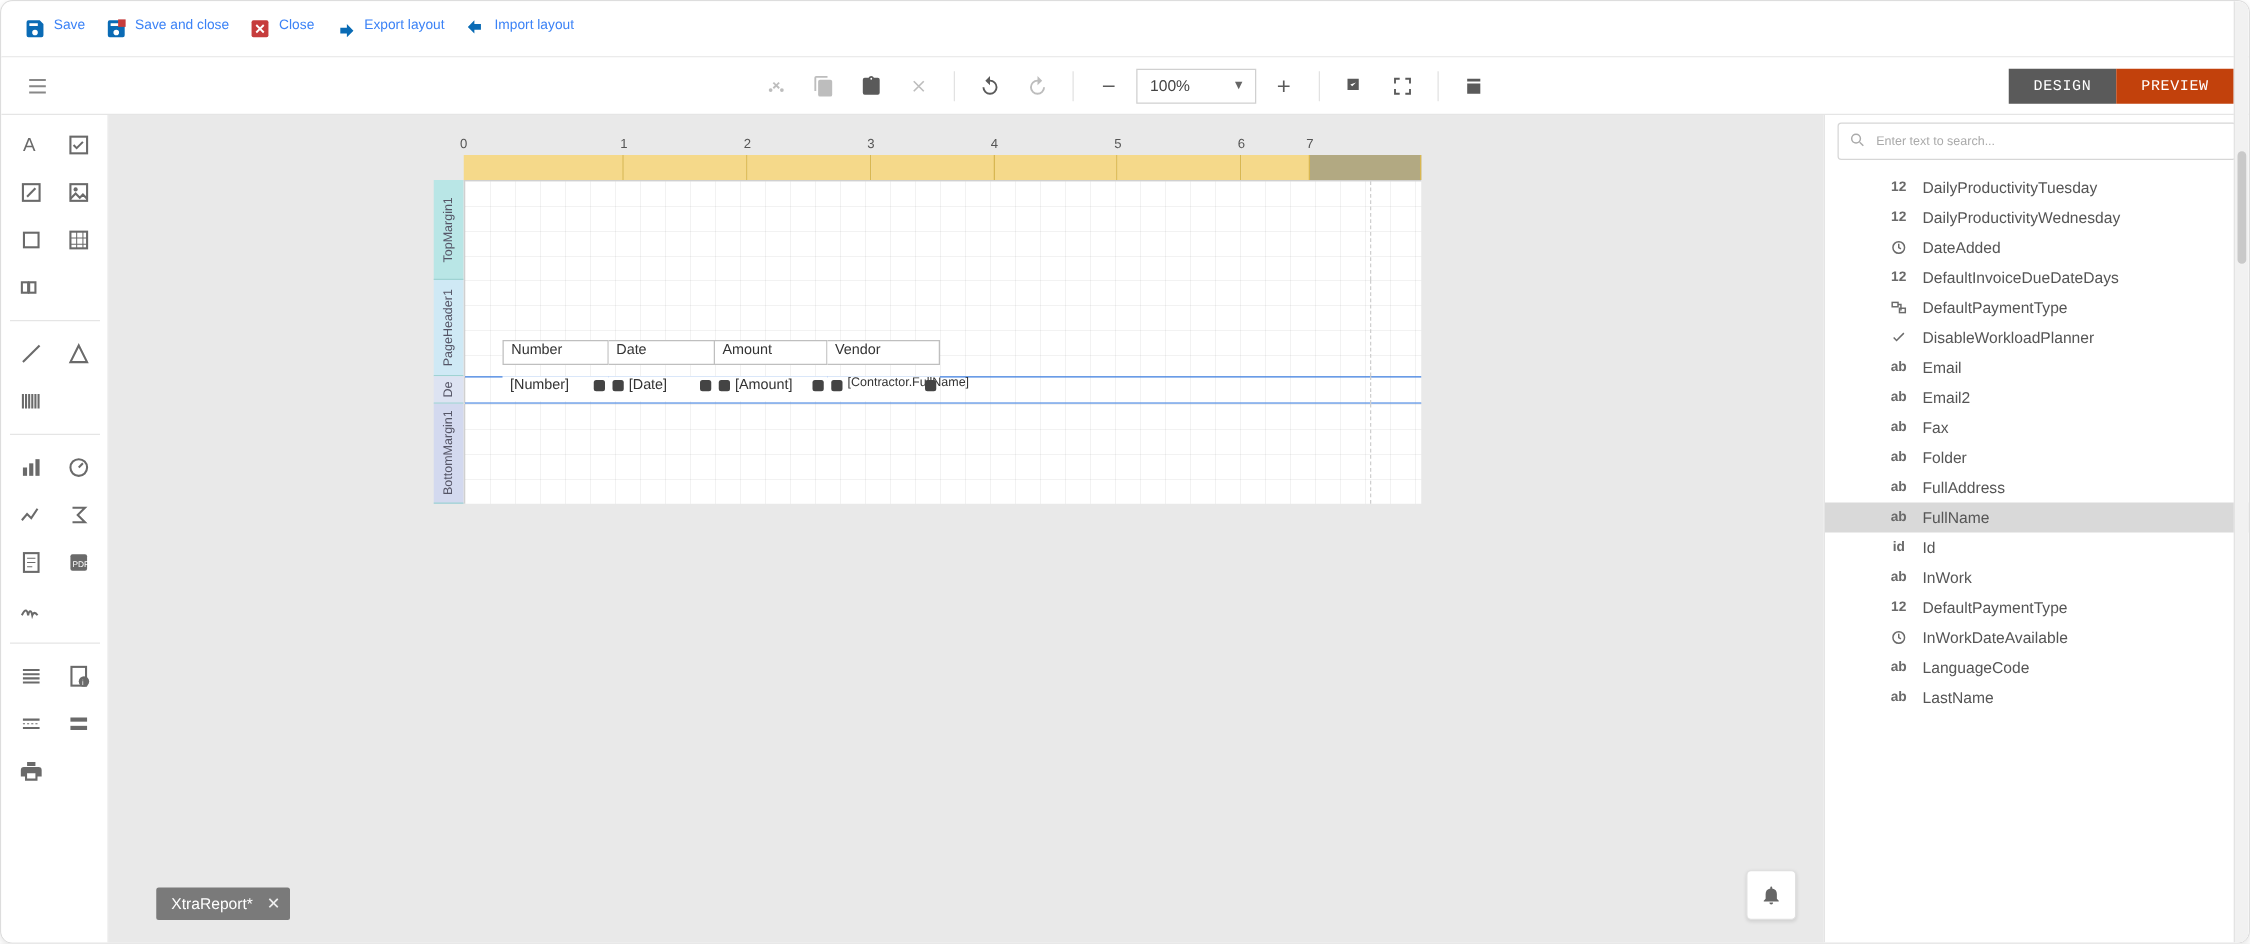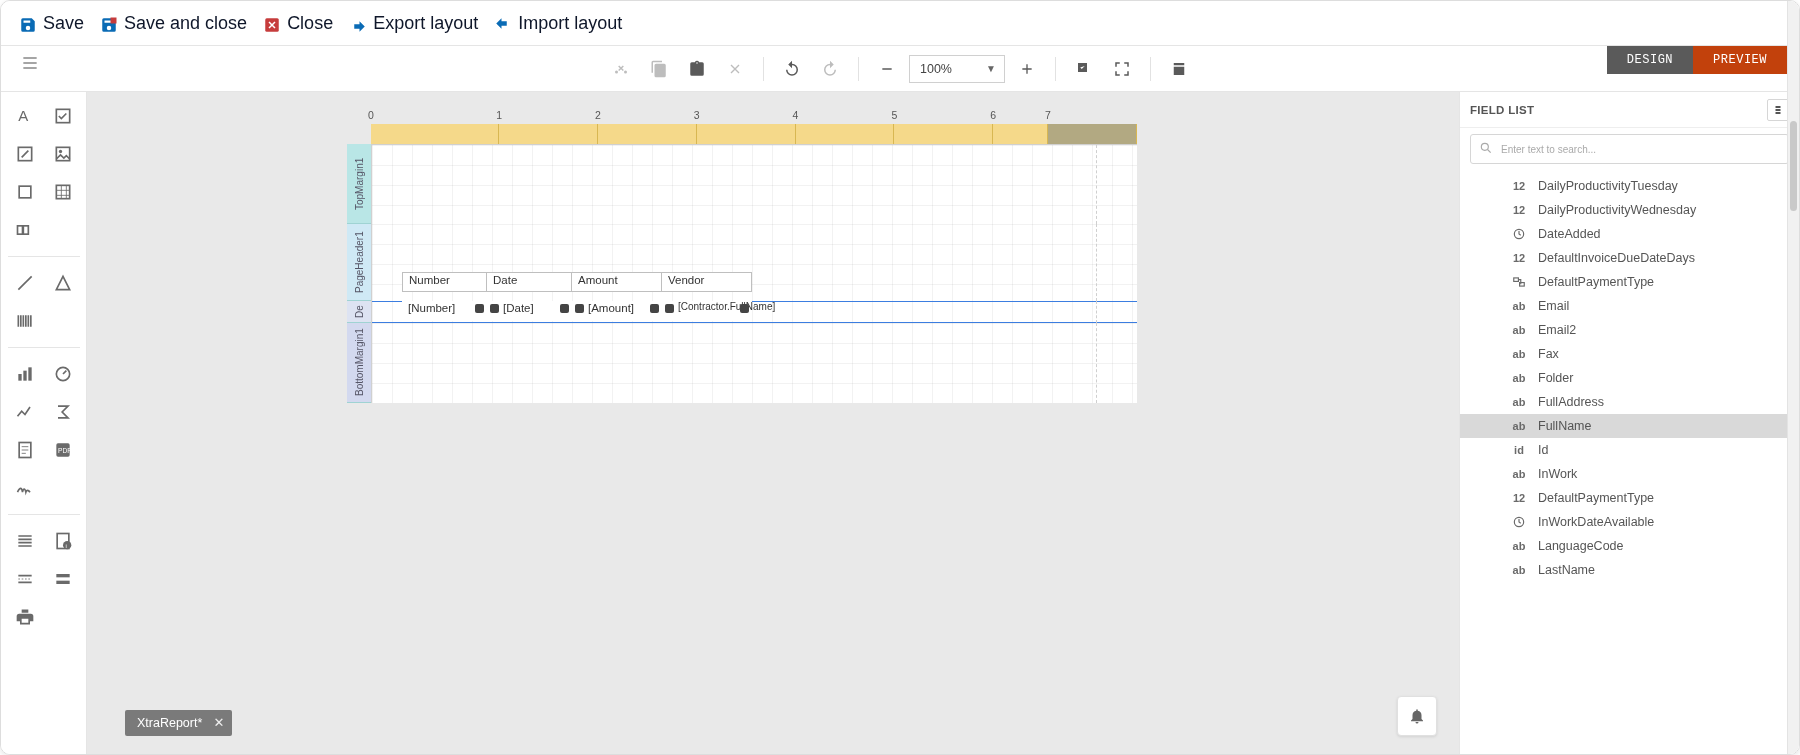--- a/index.html
+++ b/index.html
@@ -27,40 +27,41 @@
     height: 45px;
     border-bottom: 1px solid #e5e5e5;
     padding: 0 18px;
     display: flex;
     align-items: center;
     gap: 16px;
     background: #fff;
   }
   .cmd {
     display: flex;
-    align-items: flex-end;
+    align-items: flex-start;
     gap: 6px;
     cursor: pointer;
-    color: #0f172a;
-    font-size: 18px;
+    color: #3b82f6;
+    font-size: 11px;
   }
   .cmd-icon {
     width: 18px; height: 18px;
     display: inline-flex; align-items:center; justify-content:center;
     font-size: 16px;
     color: #0a6bb5;
   }
   .cmd-icon.red { color: #c63c3c; }
 
   
   .toolbar2 {
     height: 46px;
     border-bottom: 1px solid #e5e5e5;
     background: #fff;
     display: flex;
+    align-items: center;
     padding: 0 12px;
     position: relative;
   }
   .hamburger {
     width: 34px; height: 34px;
     display:flex; align-items:center; justify-content:center;
     cursor:pointer;
     color:#888;
   }
   .center-tools {
@@ -732,28 +733,20 @@
       </div>
 
       <div class="notif-btn">
         <svg width="18" height="18" viewBox="0 0 24 24">
             <path fill="currentColor" d="M12 22a2 2 0 0 0 2-2h-4a2 2 0 0 0 2 2zm6-6V11a6 6 0 0 0-5-5.91V4a1 1 0 1 0-2 0v1.09A6 6 0 0 0 6 11v5l-2 2v1h16v-1z"></path>
           </svg>
       </div>
     </div>
 
     <div class="right-panel">
-      <div class="rp-header">
-        <div class="rp-title">FIELD LIST</div>
-        <div class="rp-action">
-          <svg width="12" height="12" viewBox="0 0 24 24">
-              <path d="M7 4h10v4H7zM7 10h10v4H7zM7 16h10v4H7z" fill="currentColor"></path>
-            </svg>
-        </div>
-      </div>
       <div class="rp-search">
         <span>
           <svg width="14" height="14" viewBox="0 0 24 24">
               <circle cx="10" cy="10" r="6" fill="none" stroke="currentColor" stroke-width="2"></circle>
               <path d="M20 20l-5-5" stroke="currentColor" stroke-width="2"></path>
             </svg>
         </span>
         <input type="text" placeholder="Enter text to search..." style="">
       </div>
       <div class="field-list" id="field-list">
@@ -782,20 +775,28 @@
             <span class="field-type enum">
               <svg viewBox="0 0 24 24">
                 <rect x="3" y="5" width="8" height="6" fill="none" stroke="#6a6a6a" stroke-width="2"></rect>
                 <rect x="13" y="13" width="8" height="6" fill="none" stroke="#6a6a6a" stroke-width="2"></rect>
                 <path d="M11 8h4v8" stroke="#6a6a6a" fill="none" stroke-width="2"></path>
               </svg>
             </span>
             <span>DefaultPaymentType</span>
           </div>
           <div class="field-item">
+            <span class="field-type check">
+              <svg viewBox="0 0 24 24">
+                <path d="M5 12l4 4 10-10" stroke="#6a6a6a" stroke-width="2" fill="none"></path>
+              </svg>
+            </span>
+            <span>DisableWorkloadPlanner</span>
+          </div>
+          <div class="field-item">
             <span class="field-type">ab</span>
             <span>Email</span>
           </div>
           <div class="field-item">
             <span class="field-type">ab</span>
             <span>Email2</span>
           </div>
           <div class="field-item">
             <span class="field-type">ab</span>
             <span>Fax</span>

